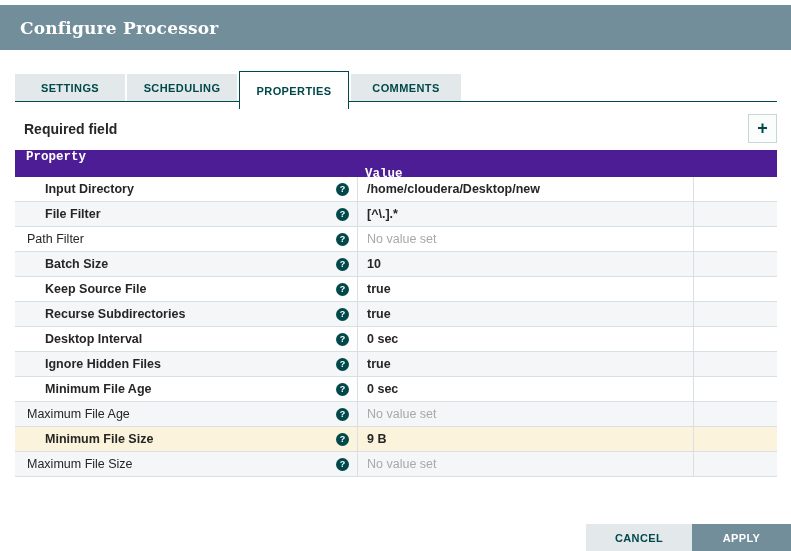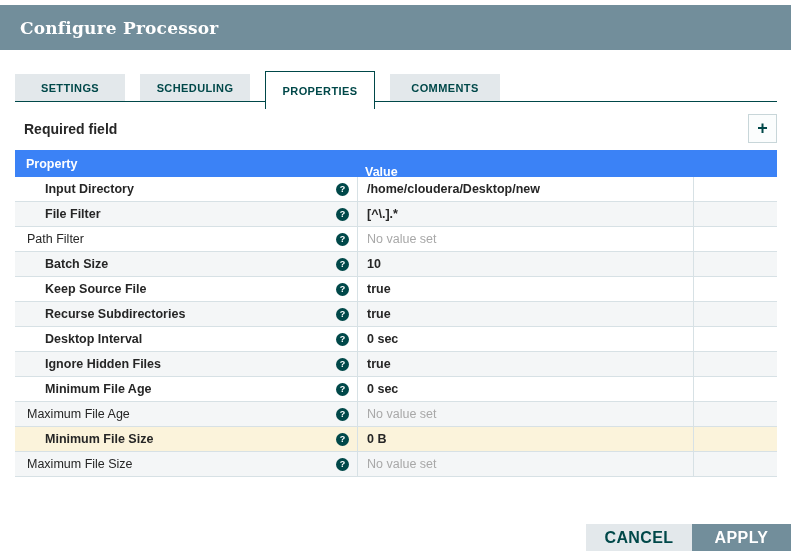--- a/index.html
+++ b/index.html
@@ -28,21 +28,21 @@
   }
 
   
   .tab-bar {
     position: absolute; top: 70px; left: 15px; right: 14px; height: 31px;
     display: flex; align-items: flex-end;
     border-bottom: 1px solid #004849;
     box-sizing: content-box;
   }
   .tab {
-    width: 110px; height: 27px; margin-right: 15px;
+    width: 110px; height: 27px; margin-right: 2px;
     background: #E3E8EB;
     display: flex; align-items: center; justify-content: center;
     cursor: pointer;
     box-sizing: border-box;
   }
   .tab-label {
     color: #004849; font-size: 11px; font-weight: bold; letter-spacing: 0.4px;
   }
   .tab.active {
     background: #ffffff;
@@ -69,23 +69,23 @@
   .plus-glyph {
     color: #004849; font-size: 18px; font-weight: bold; line-height: 1;
     margin-top: -2px;
   }
 
   
   .prop-table {
     position: absolute; top: 150px; left: 15px; right: 14px;
   }
   .thead {
-    height: 27px; background: #3b82f6;
-    display: flex; align-items: center;
-    color: #ffffff; font-size: 12.5px; font-weight: bold;
+    height: 27px; background: #4c1d95;
+    display: flex; align-items: flex-start;
+    color: #ffffff; font-size: 12.5px; font-weight: bold; font-family: Liberation Mono, monospace;
   }
   .th-property { width: 342px; padding-left: 11px; box-sizing: border-box; }
   .th-value { width: 336px; padding-left: 8px; box-sizing: border-box; margin-top: 17px; }
   .row {
     height: 24px; display: flex; align-items: stretch;
     border-bottom: 1px solid #D7E1E5;
     background: #ffffff;
     font-size: 12.5px; color: #262626;
     box-sizing: content-box;
   }
@@ -111,21 +111,21 @@
     font-size: 9px; font-weight: bold;
     display: flex; align-items: center; justify-content: center;
     flex: 0 0 auto;
     cursor: pointer;
   }
 
   
   .btn {
     position: absolute; bottom: 0; height: 27px;
     display: flex; align-items: center; justify-content: center;
-    font-size: 16px; font-weight: bold; letter-spacing: 0.4px;
+    font-size: 11px; font-weight: bold; letter-spacing: 0.4px;
     cursor: pointer;
   }
   .btn-cancel { right: 99px; width: 106px; background: #E3E8EB; color: #004849; }
   .btn-apply  { right: 0; width: 99px; background: #728E9B; color: #ffffff; }
 </style>
 </head>
 <body>
 
 <div class="dlg-header">
   <span class="dlg-title">Configure Processor</span>
@@ -256,21 +256,21 @@
           <span class="pvalue unset">No value set</span>
         </div>
         <div class="cell extra"></div>
       </div>
       <div class="row hl">
         <div class="cell prop">
           <span class="pname req">Minimum File Size</span>
           <span class="help">?</span>
         </div>
         <div class="cell val">
-          <span class="pvalue set">0 B</span>
+          <span class="pvalue set">9 B</span>
         </div>
         <div class="cell extra"></div>
       </div>
       <div class="row alt">
         <div class="cell prop">
           <span class="pname">Maximum File Size</span>
           <span class="help">?</span>
         </div>
         <div class="cell val">
           <span class="pvalue unset">No value set</span>

